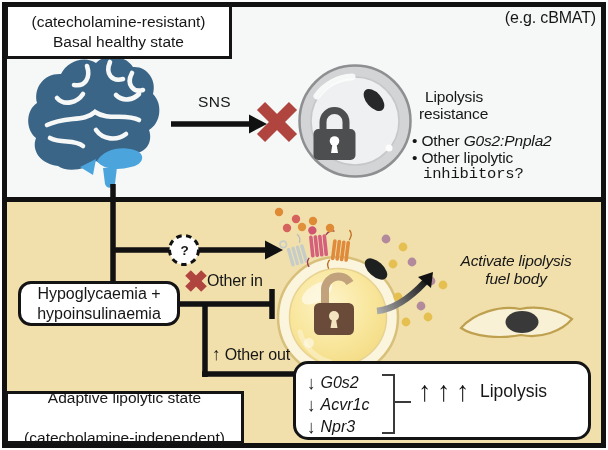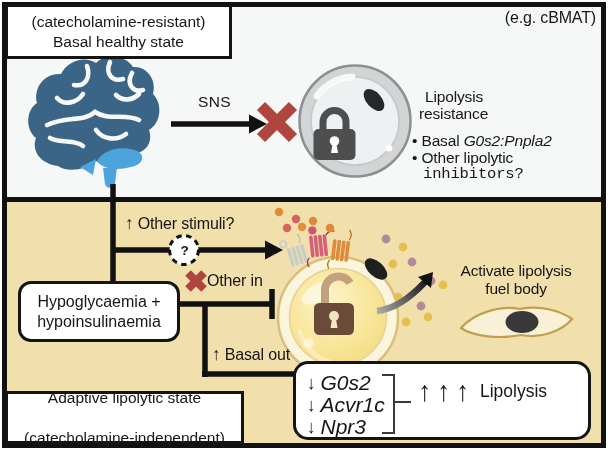--- a/index.html
+++ b/index.html
@@ -21,21 +21,21 @@
   .fs16{font-size:16px;}
   .arrow-glyph{font-weight:700;font-size:17px;display:inline-block;transform:scaleY(1.05);}
   .bullets{line-height:17px;font-size:15.5px;}
   .bullets .indent{padding-left:11px;font-family:Liberation Mono, monospace;}
   .gene-box{
     position:absolute;z-index:2;left:293px;top:361px;width:298px;height:79px;
     background:#fff;border:3.4px solid #141414;border-radius:15px;box-sizing:border-box;
   }
   .gene-row{position:absolute;left:11px;height:22px;display:flex;align-items:center;gap:5px;}
   .gene-row .gdn{font-weight:700;font-size:17px;transform:scaleY(1.1);}
-  .gene-row i{font-size:21px;}
+  .gene-row i{font-size:16px;}
   .bracket{
     position:absolute;left:86px;top:10px;width:11px;height:56px;
     border-top:2px solid #3a3a3a;border-right:2px solid #3a3a3a;border-bottom:2px solid #3a3a3a;
   }
   .bracket-connector{position:absolute;left:97px;top:37px;width:18px;height:2px;background:#3a3a3a;}
   .lip-group{position:absolute;left:122px;top:14px;display:flex;align-items:center;}
   .lip-group .bigup{font-size:26px;font-weight:700;line-height:1;transform:scaleY(1.1);margin-right:6px;}
   .lip-label{font-size:17.5px;margin-left:5px;}
   .qmark{
     position:absolute;z-index:2;left:176px;top:242px;width:17px;height:17px;
@@ -213,49 +213,45 @@
   <div class="txt fs15" style="left:198px;top:93px;letter-spacing:0.4px;">SNS</div>
 
   <div class="txt fs15" style="left:419px;top:89px;line-height:16.5px;">
     <div style="padding-left:6px;">Lipolysis</div>
     <div>resistance</div>
   </div>
 
   <div class="txt bullets" style="left:412px;top:132px;">
     <div>
       <span>•</span>
-      <span>Basal </span><i>G0s2:Pnpla2</i>
+      <span>Other </span><i>G0s2:Pnpla2</i>
     </div>
     <div>
       <span>•</span>
       <span>Other lipolytic</span>
     </div>
     <div class="indent">inhibitors?</div>
   </div>
 
-  <div class="txt fs16" style="left:125px;top:214px;">
-    <span class="arrow-glyph">↑</span>
-    <span>Other stimuli?</span>
-  </div>
 
   <div class="qmark">?</div>
 
   <div class="txt fs16" style="left:207px;top:272px;">Other in</div>
 
-  <div class="whitebox rounded fs16" style="left:18px;top:281px;width:162px;height:61px;line-height:1.2;">
+  <div class="whitebox rounded fs16" style="left:18px;top:281px;width:162px;height:45px;line-height:1.2;">
     <div>Hypoglycaemia +</div>
     <div>hypoinsulinaemia</div>
   </div>
 
   <div class="txt fs16" style="left:212px;top:345px;">
     <span class="arrow-glyph">↑</span>
-    <span>Basal out</span>
-  </div>
-
-  <div class="txt fs15" style="left:443px;top:262px;width:146px;text-align:center;line-height:1.18;">
+    <span>Other out</span>
+  </div>
+
+  <div class="txt fs15" style="left:443px;top:252px;width:146px;text-align:center;line-height:1.18;font-style:italic;">
     <div>Activate lipolysis</div>
     <div>fuel body</div>
   </div>
 
   <div class="gene-box">
     <div class="gene-row" style="top:8px;">
       <span class="gdn">↓</span>
       <i>G0s2</i>
     </div>
     <div class="gene-row" style="top:30px;">

